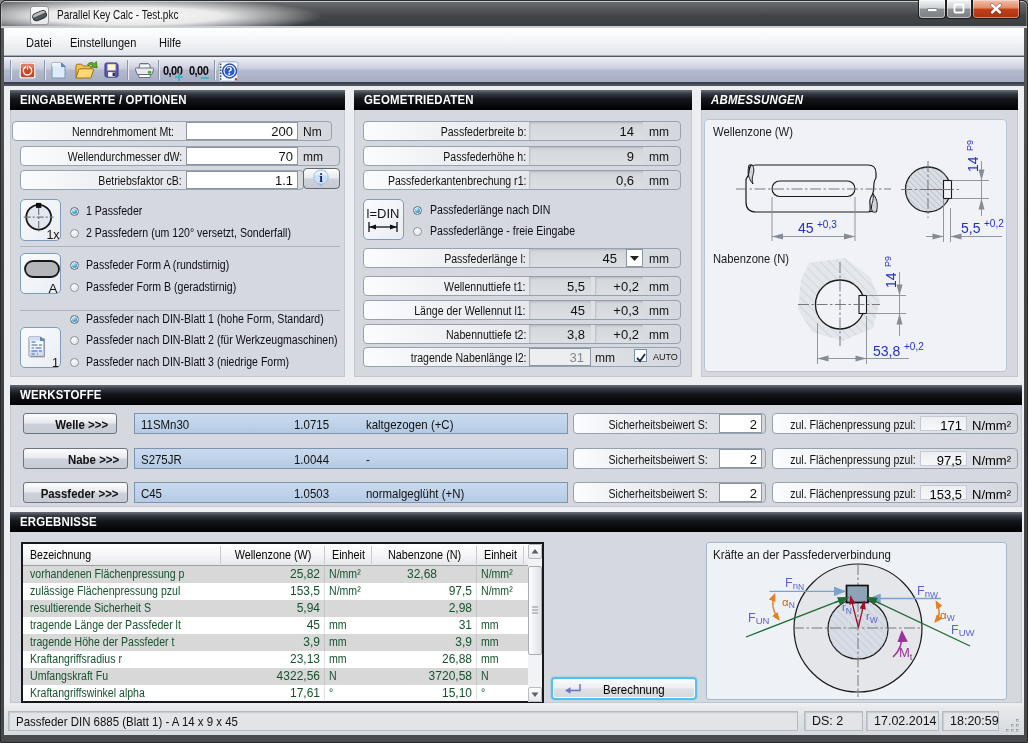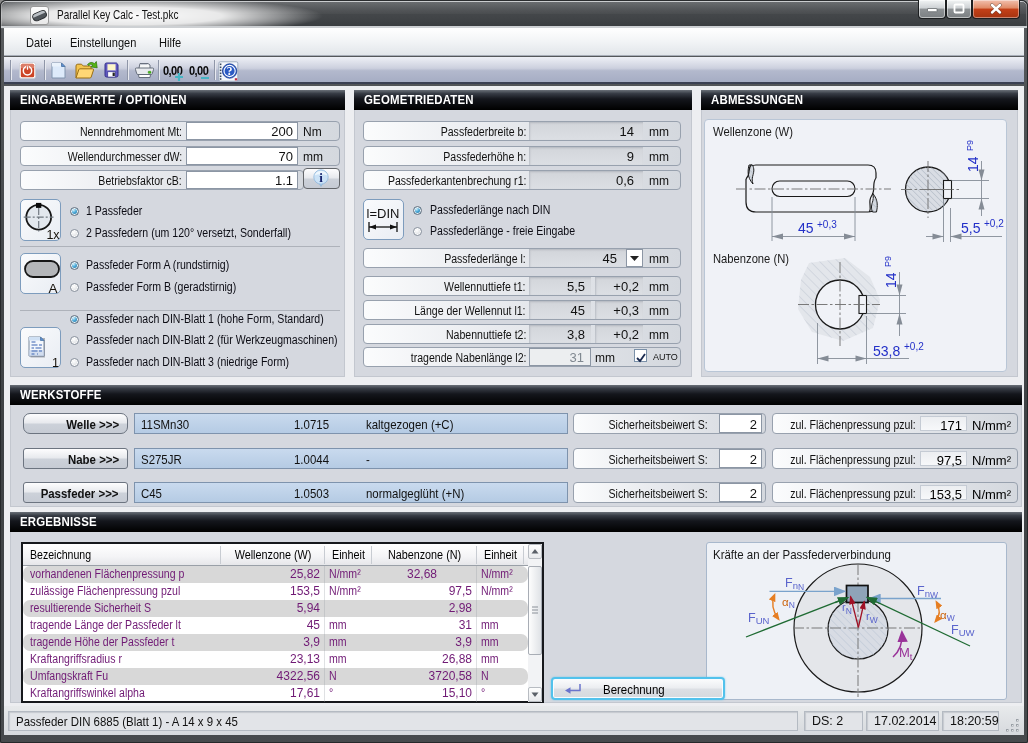--- a/index.html
+++ b/index.html
@@ -60,21 +60,21 @@
       border:1px solid #7d9cbd;border-radius:5px;}
   .sepline{position:absolute;height:1px;background:#aeb2ba;}
   
   .wbut{position:absolute;border:1px solid #6c7480;border-radius:3px;
       background:linear-gradient(180deg,#fdfdfe 0%,#e8eaee 45%,#ccd1d9 55%,#c6cbd4 100%);
       font-size:13px;font-weight:bold;color:#111;text-align:right;}
   .bluef{position:absolute;background:linear-gradient(180deg,#c9daee,#b5cbe4);border:1px solid #7e93ad;
       font-size:13px;color:#111;}
   
   #rtable{position:absolute;left:17px;top:456px;width:523px;height:161px;background:#fff;border:2px solid #16181c;font-size:12px;}
-  .trow{position:absolute;left:0;width:505px;height:17px;font-size:12px;color:#701a75;border-radius:7px;}
+  .trow{position:absolute;left:0;width:505px;height:17px;font-size:12px;color:#14532d;}
   .trow::before{content:'';position:absolute;left:301px;top:0;width:1px;height:17px;background:rgba(150,155,162,.3);}
   .trow::after{content:'';position:absolute;left:453px;top:0;width:1px;height:17px;background:rgba(150,155,162,.3);}
   .trow.g{background:#d8d8d8;}
   .tcell{position:absolute;top:1px;white-space:nowrap;}
   .tl{transform:scaleX(.88);transform-origin:0 50%;}
   .tc{transform:scaleX(.9);transform-origin:50% 50%;}
   .sx{display:inline-block;transform:scaleX(.88);transform-origin:0 50%;white-space:nowrap;}
   .sxr{display:inline-block;transform:scaleX(.88);transform-origin:100% 50%;white-space:nowrap;}
   
   #statusbar{position:absolute;left:4px;top:706px;width:1020px;height:29px;background:linear-gradient(180deg,#e8eaec,#d6d9dd);}
@@ -204,25 +204,25 @@
   <div id="content">
 
     <div class="panel" style="left:6px;top:24px;width:335px;height:267px;"></div>
     <div class="panel" style="left:350px;top:24px;width:338px;height:267px;"></div>
     <div class="panel" style="left:697px;top:24px;width:317px;height:267px;"></div>
     <div class="panel" style="left:6px;top:319px;width:1012px;height:102px;"></div>
     <div class="panel" style="left:6px;top:446px;width:1012px;height:171px;"></div>
 
     <div class="shdr" style="left:6px;top:4px;width:335px;"><span class="sx">EINGABEWERTE / OPTIONEN</span></div>
     <div class="shdr" style="left:350px;top:4px;width:338px;"><span class="sx">GEOMETRIEDATEN</span></div>
-    <div class="shdr" style="left:697px;top:4px;width:317px;"><span class="sx">ABMESSUNGEN</span></div>
+    <div class="shdr" style="left:697px;top:4px;width:317px;font-style:italic;"><span class="sx">ABMESSUNGEN</span></div>
     <div class="shdr" style="left:6px;top:299px;width:1012px;"><span class="sx">WERKSTOFFE</span></div>
     <div class="shdr" style="left:6px;top:426px;width:1012px;"><span class="sx">ERGEBNISSE</span></div>
 
-    <div class="rb" style="left:16px;top:35px;width:320px;height:20px;">
+    <div class="rb" style="left:8px;top:35px;width:320px;height:20px;">
         <span class="lbl" style="right:157px;">Nenndrehmoment Mt:</span>
       </div>
     <div class="inp" style="left:182px;top:36px;width:112px;height:18px;padding:1px 4px 0 0;">200</div>
     <div class="unit" style="left:299px;top:39px;">Nm</div>
     <div class="rb" style="left:16px;top:60px;width:320px;height:20px;">
         <span class="lbl" style="right:157px;">Wellendurchmesser dW:</span>
       </div>
     <div class="inp" style="left:182px;top:61px;width:112px;height:18px;padding:1px 4px 0 0;">70</div>
     <div class="unit" style="left:299px;top:64px;">mm</div>
     <div class="rb" style="left:16px;top:84px;width:284px;height:20px;">
@@ -454,21 +454,21 @@
             <line x1="161.5" y1="196" x2="161.5" y2="244"></line>
         <line x1="112.5" y1="238.5" x2="204" y2="238.5"></line>
       </g>
       <path d="M112.5 238.5 l11 -3 v6 z" fill="#858c96"></path>
           <path d="M161.5 238.5 l-11 -3 v6 z" fill="#858c96"></path>
       <text x="168" y="236" font-size="14" fill="#2330c8">53,8</text>
           <text x="199" y="230" font-size="10" fill="#2330c8">+0,2</text>
     </svg>
     </div>
 
-    <div class="wbut" style="left:19px;top:327px;width:105px;height:21px;padding:3px 8px 0 16px;border-radius:7px;"><span class="sxr">Welle &gt;&gt;&gt;</span></div>
+    <div class="wbut" style="left:19px;top:327px;width:94px;height:21px;padding:3px 8px 0 16px;"><span class="sxr">Welle &gt;&gt;&gt;</span></div>
     <div class="bluef" style="left:130px;top:327px;width:434px;height:21px;">
         <span class="sx" style="position:absolute;left:6px;top:3px;">11SMn30</span>
         <span class="sx" style="position:absolute;left:159px;top:3px;">1.0715</span>
         <span class="sx" style="position:absolute;left:231px;top:3px;">kaltgezogen (+C)</span>
       </div>
     <div class="rb" style="left:569px;top:327px;width:193px;height:21px;">
         <span class="lbl" style="right:57px;top:4px;">Sicherheitsbeiwert S:</span>
       </div>
     <div class="inp" style="left:715px;top:328px;width:43px;height:19px;padding:2px 4px 0 0;">2</div>
     <div class="rb" style="left:768px;top:327px;width:246px;height:21px;">
@@ -647,21 +647,21 @@
         <text x="41" y="78.5" font-size="12.5">F<tspan font-size="9.5" dy="2.5">U</tspan><tspan font-size="9.5">N</tspan></text>
         <text x="244" y="90.5" font-size="12.5">F<tspan font-size="9.5" dy="2.5">U</tspan><tspan font-size="9.5">W</tspan></text>
         <text x="135" y="68" font-size="11">r<tspan font-size="8.5" dy="2.5">N</tspan></text>
         <text x="159" y="77" font-size="11">r<tspan font-size="8.5" dy="2.5">W</tspan></text>
       </g>
       <text x="75" y="62.5" font-size="11.5" fill="#cc6610">α<tspan font-size="8.5" dy="2" fill="#5a64cc">N</tspan></text>
       <text x="233" y="75.5" font-size="11.5" fill="#cc6610">α<tspan font-size="8.5" dy="2" fill="#5a64cc">W</tspan></text>
       <text x="192" y="114" font-size="13" fill="#993399">M<tspan font-size="9.5" dy="2.5">t</tspan></text>
     </svg>
     </div>
-    <div id="berech" style="position:absolute;left:547px;top:591px;width:174px;height:23px;border:2px solid #52c2ec;border-radius:4px;background:linear-gradient(180deg,#fbfcfd,#eceef1 45%,#dcdfe4 55%,#d5d9de);box-shadow:0 0 2px rgba(80,190,235,.7), inset 0 0 0 1px #f8fcff;">
+    <div id="berech" style="position:absolute;left:547px;top:591px;width:146px;height:23px;border:2px solid #52c2ec;border-radius:4px;background:linear-gradient(180deg,#fbfcfd,#eceef1 45%,#dcdfe4 55%,#d5d9de);box-shadow:0 0 2px rgba(80,190,235,.7), inset 0 0 0 1px #f8fcff;">
       <svg width="24" height="17" style="position:absolute;left:8px;top:2px;">
           <path d="M19 3 v6.5 h-13" stroke="#6a74cc" stroke-width="1.5" fill="none"></path>
           <path d="M4 9.5 l5.5 -3.2 v6.4 z" fill="#6a74cc"></path>
         </svg>
       <span class="sx" style="position:absolute;left:50px;top:3px;font-size:13px;">Berechnung</span>
     </div>
   </div>
 
   <div id="statusbar">
     <div class="sfield" style="left:4px;width:790px;padding:2px 0 0 7px;"><span class="sx" style="font-size:13px;">Passfeder DIN 6885 (Blatt 1) - A 14 x 9 x 45</span></div>

